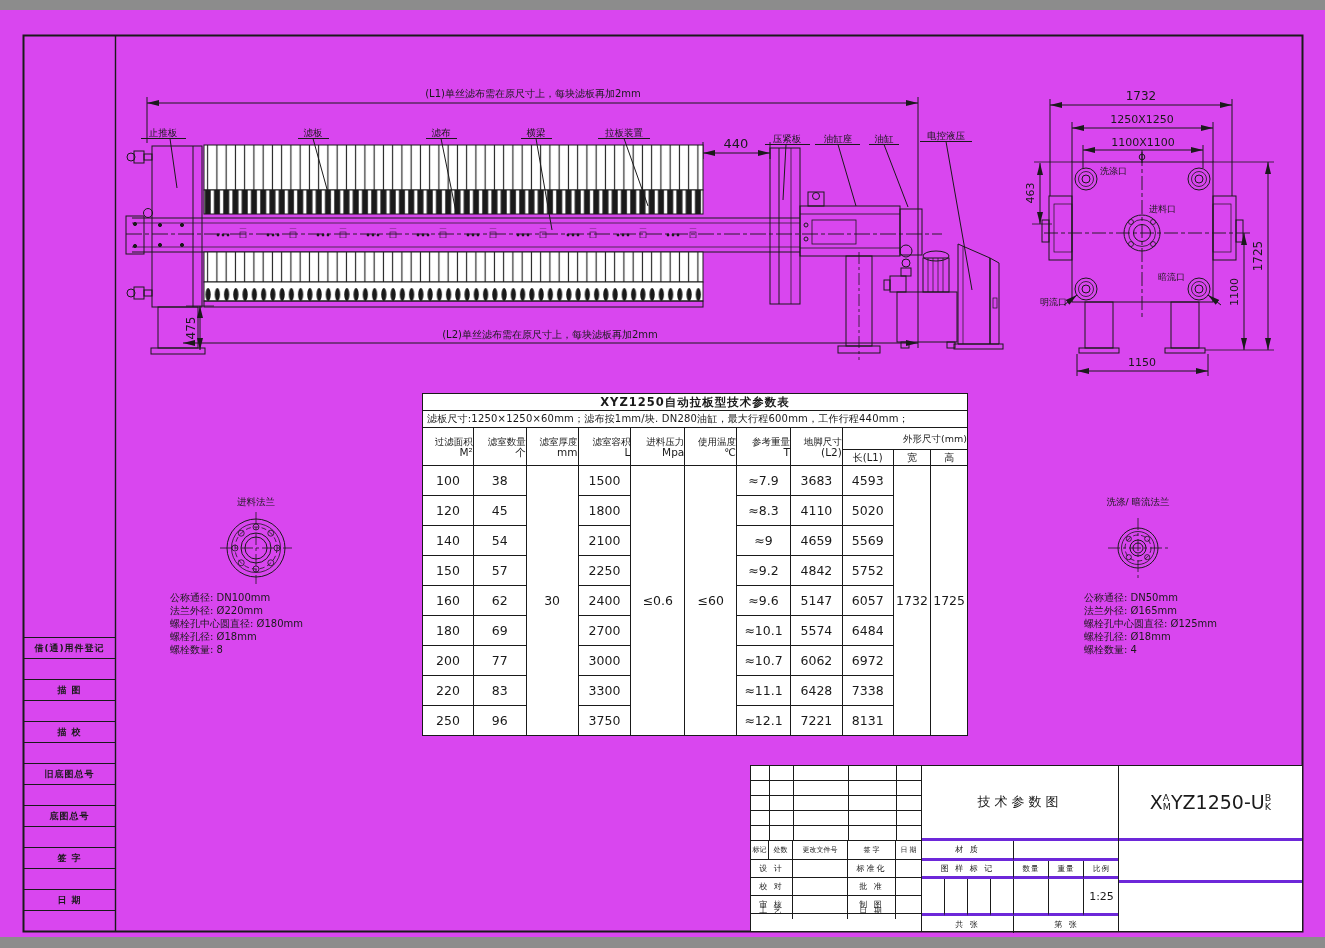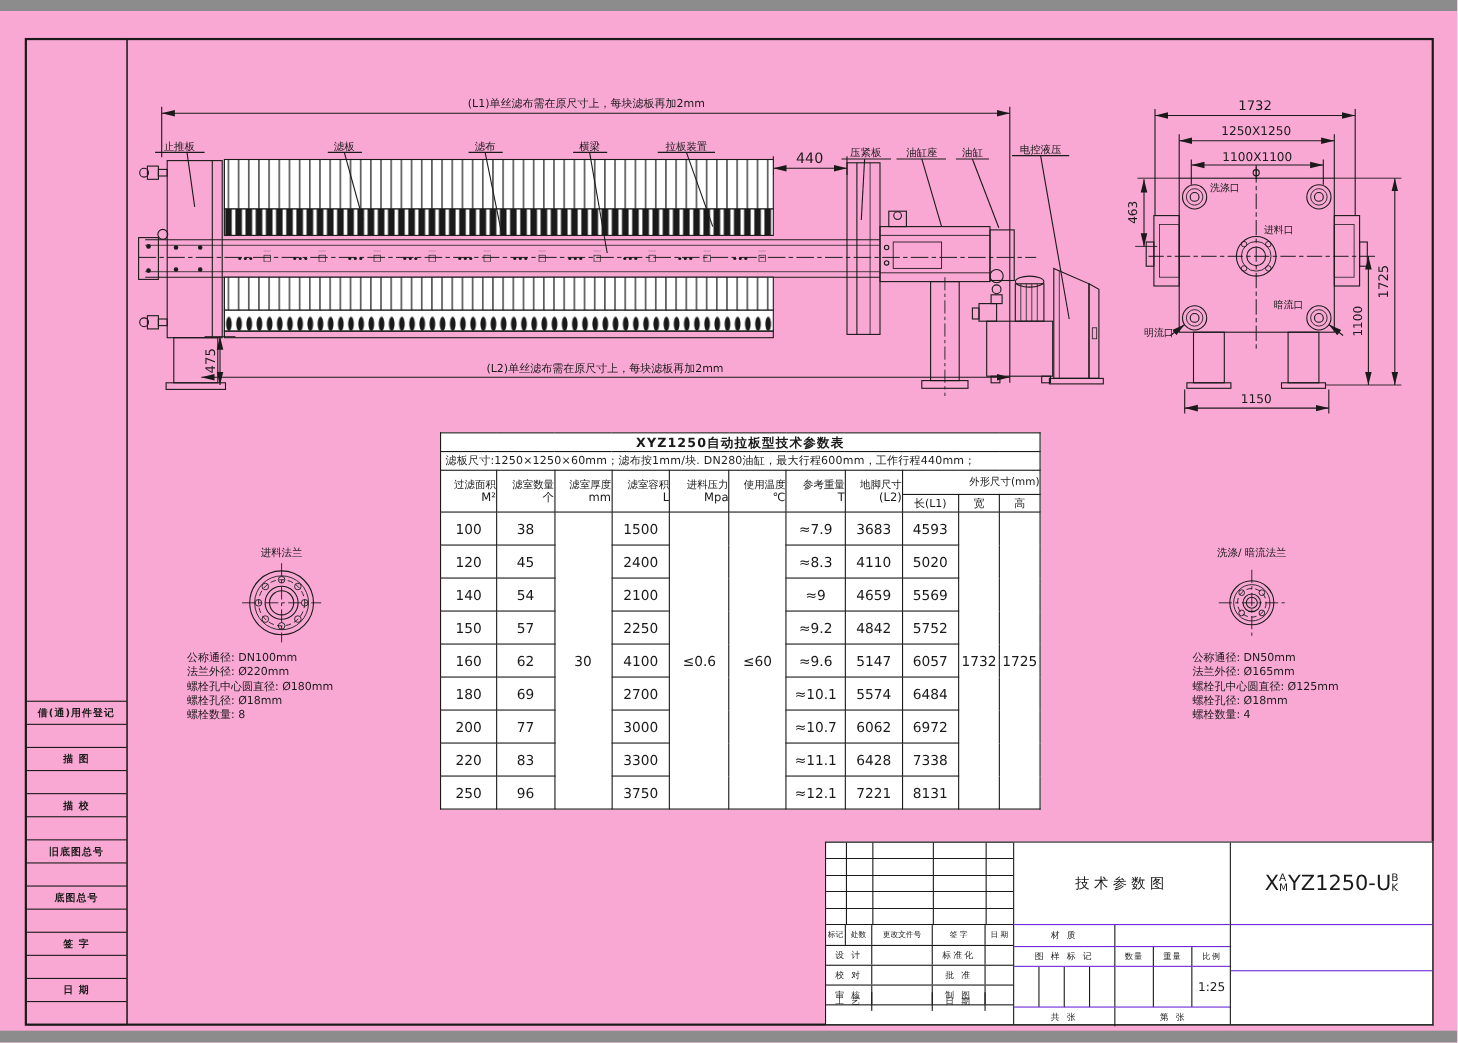--- a/index.html
+++ b/index.html
@@ -1,37 +1,37 @@
 <!DOCTYPE html>
 <html><head>
 <meta charset="utf-8">
 <style>
   * { margin:0; padding:0; box-sizing:border-box; }
   html,body { background:#ffffff; }
-  #stage { position:relative; width:1325px; height:948px; background:#f9a8d4; overflow:hidden;
+  #stage { position:relative; width:1325px; height:948px; background:#d946ef; overflow:hidden;
            font-family:"DejaVu Sans","Liberation Sans",sans-serif; color:#1a1a1a; }
   .bar { position:absolute; left:0; width:1325px; background:#8c8c8c; }
   .bar-top { top:0; height:10px; }
   .bar-bottom { bottom:0; height:11px; }
   svg.lineart { position:absolute; left:0; top:0; }
   svg.lineart text { fill:#1a1a1a; font-family:"DejaVu Sans","Liberation Sans",sans-serif; }
   .t9  { font-size:9px; }
   .t95 { font-size:9.5px; }
   .t10 { font-size:10px; }
   .t11 { font-size:11px; }
   .t12 { font-size:12px; }
   .t13 { font-size:13px; }
 
   
   .lmargin { position:absolute; left:24px; top:637px; width:91px; height:294px; border-top:1.2px solid #1a1a1a; }
   .lrow { height:21px; border-bottom:1.2px solid #1a1a1a; display:flex; align-items:center; justify-content:center;
           font-size:9px; letter-spacing:1px; white-space:nowrap;font-weight:bold; }
 
   
-  #ptable { position:absolute; left:400px; top:393px; width:546px; border-collapse:collapse; table-layout:fixed;
+  #ptable { position:absolute; left:422px; top:393px; width:546px; border-collapse:collapse; table-layout:fixed;
             border:1.5px solid #1a1a1a; background:#fff; }
   #ptable td { border:1px solid #1a1a1a; text-align:center; vertical-align:middle; padding:0; font-size:12.5px; overflow:hidden; }
   #ptable .trow-title td { height:17px; font-size:11.5px; font-weight:bold; letter-spacing:1px; }
   #ptable .trow-spec td { height:17px; font-size:10px; text-align:left; padding-left:4px; letter-spacing:0.2px; }
   #ptable .trow-h1 td { height:22px;text-align:right; }
   #ptable .trow-h2 td { height:16px; font-size:10px; }
   #ptable .hcn { font-size:9.5px; line-height:11px; }
   #ptable .hun { font-size:10.5px; line-height:11px; }
   #ptable .trow-d td { height:30px; }
 
@@ -42,21 +42,21 @@
       background:repeating-linear-gradient(to bottom, transparent 0 14px, #1a1a1a 14px 15px); }
   .tb-rv { position:absolute; top:0; height:75px; width:1px; background:#1a1a1a; }
   .tb-revhead { left:0; top:75px; width:170px; height:19px; border-bottom:1px solid #1a1a1a; display:flex; }
   .tb-revhead span, .tb-srow span { display:flex; align-items:center; justify-content:center; font-size:7px; height:100%;
       border-right:1px solid #1a1a1a; white-space:nowrap; overflow:hidden; }
   .tb-srow { left:0; width:170px; height:18px; border-bottom:1px solid #1a1a1a; display:flex; }
   .tb-srow span { font-size:8px; letter-spacing:2px; }
   .nbr { border-right:none !important; }
   .tb-sec { position:absolute; top:0; height:100%; border-left:1px solid #1a1a1a; }
   .cell { position:absolute; display:flex; align-items:center; justify-content:center; overflow:hidden; }
-  .bb { border-bottom:1px solid #6d28d9; }
+  .bb { border-bottom:3px solid #6d28d9; }
   .br { border-right:1px solid #1a1a1a; }
   .m-title { left:0; top:0; width:100%; height:75px; font-size:13px; letter-spacing:4px; }
   .f8 { font-size:8px; letter-spacing:2px; }
   .f7 { font-size:7.5px; letter-spacing:1px; }
   .f11 { font-size:11px; }
   .r-num { left:0; top:0; width:100%; height:75px; font-size:19px; letter-spacing:0; }
   .stk { display:inline-flex; flex-direction:column; font-size:9.5px; line-height:9.5px; font-weight:normal; }
   .r-comp { left:0; top:117px; width:100%; height:50px; font-size:14.5px; letter-spacing:2px; }
 </style>
 </head>
@@ -427,21 +427,21 @@
       <td rowspan="9">≤60</td>
       <td>≈7.9</td>
       <td>3683</td>
       <td>4593</td>
       <td rowspan="9">1732</td>
       <td rowspan="9">1725</td>
     </tr>
     <tr class="trow-d">
       <td>120</td>
           <td>45</td>
-      <td>2400</td>
+      <td>1800</td>
           <td>≈8.3</td>
       <td>4110</td>
           <td>5020</td>
     </tr>
     <tr class="trow-d">
       <td>140</td>
           <td>54</td>
       <td>2100</td>
           <td>≈9</td>
       <td>4659</td>
@@ -451,21 +451,21 @@
       <td>150</td>
           <td>57</td>
       <td>2250</td>
           <td>≈9.2</td>
       <td>4842</td>
           <td>5752</td>
     </tr>
     <tr class="trow-d">
       <td>160</td>
           <td>62</td>
-      <td>4100</td>
+      <td>2400</td>
           <td>≈9.6</td>
       <td>5147</td>
           <td>6057</td>
     </tr>
     <tr class="trow-d">
       <td>180</td>
           <td>69</td>
       <td>2700</td>
           <td>≈10.1</td>
       <td>5574</td>

